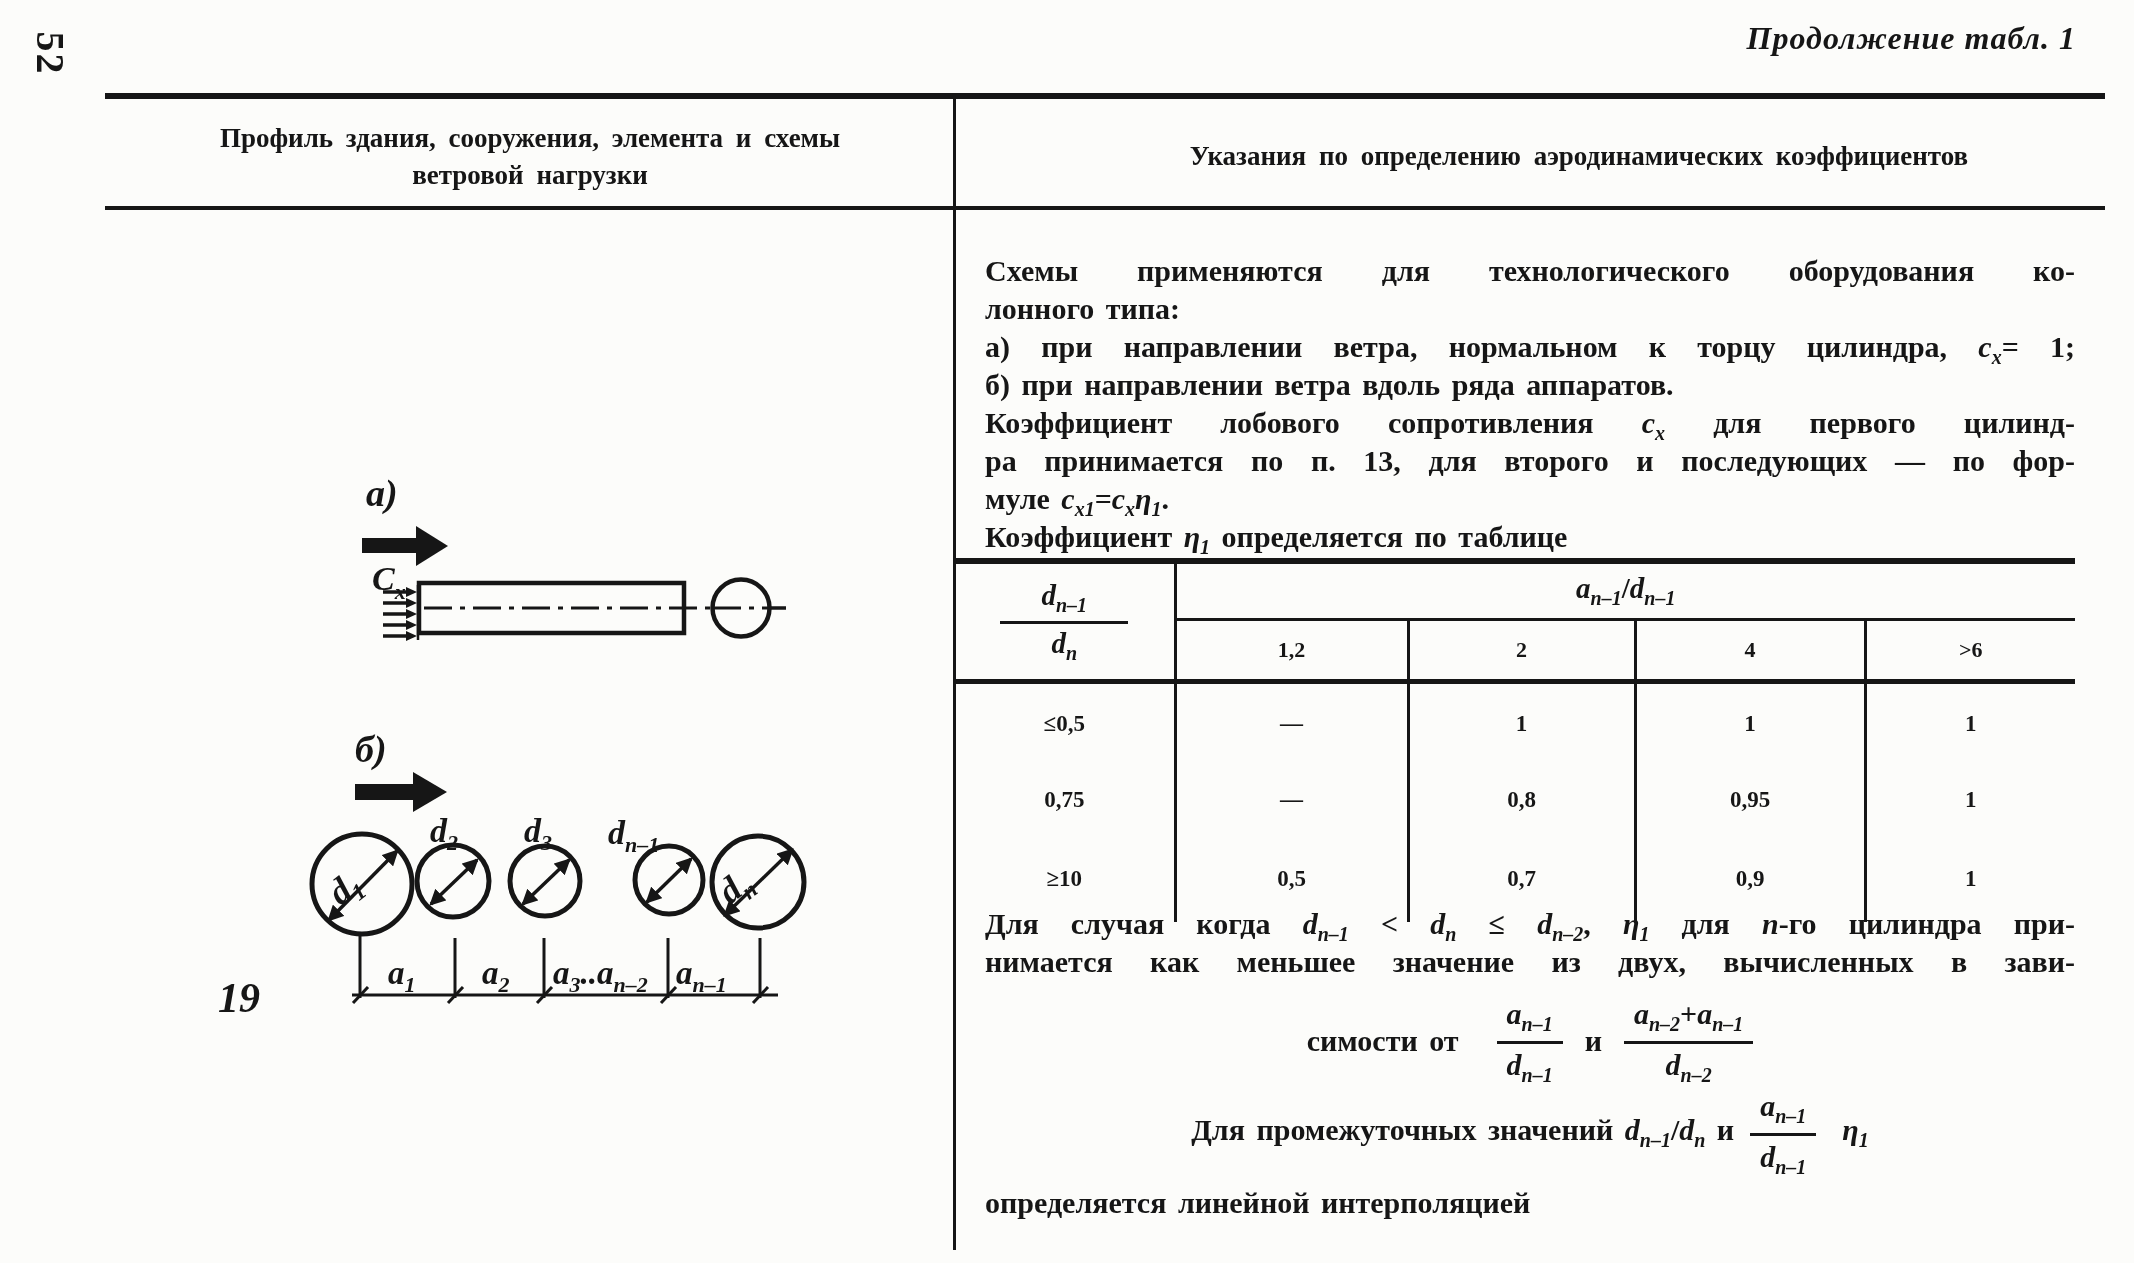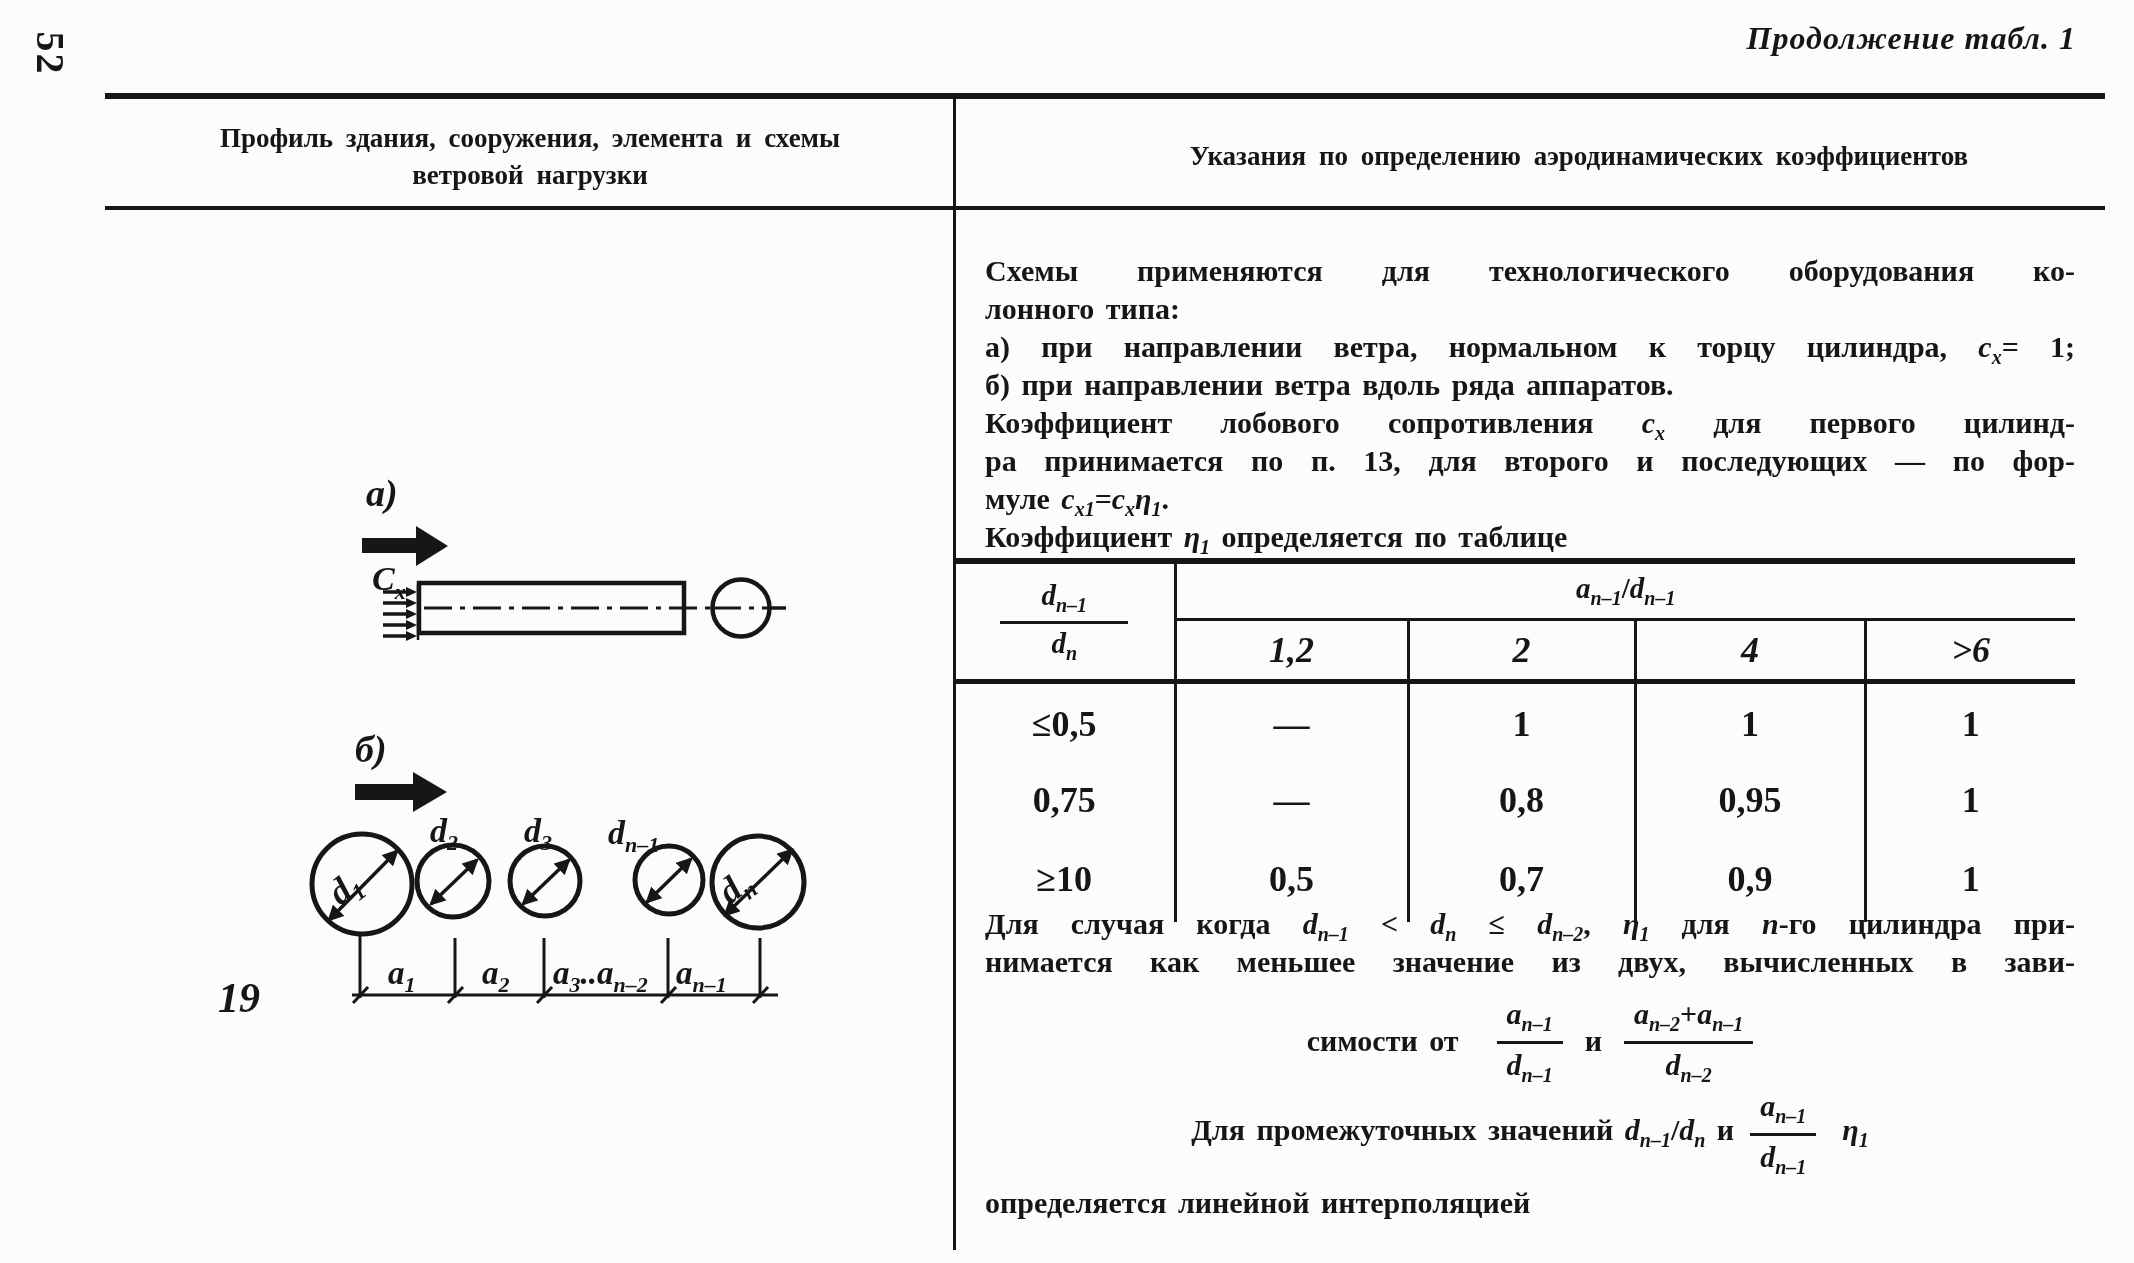--- a/index.html
+++ b/index.html
@@ -25,23 +25,23 @@
   
   .frac{display:inline-block;text-align:center;vertical-align:middle;line-height:1;}
   .frac .num{display:block;border-bottom:3px solid #161616;padding:2px 10px 7px;}
   .frac .den{display:block;padding-top:6px;}
   .mathline{display:flex;align-items:center;justify-content:center;}
   
   table.eta{position:absolute;left:955px;top:558px;width:1120px;border-collapse:collapse;table-layout:fixed;border-top:6px solid #161616;}
   table.eta td{text-align:center;vertical-align:middle;padding:0;}
   td.stub{border-right:3px solid #161616;border-bottom:5px solid #161616;}
   td.spanhdr{border-bottom:3px solid #161616;font-size:29px;height:54px;}
-  td.subhdr{font-size:36px;height:58px;border-bottom:5px solid #161616;font-style:italic;}
+  td.subhdr{font-size:22px;height:58px;border-bottom:5px solid #161616;}
   td.bl{border-left:3px solid #161616;}
-  td.body{font-size:36px;}
+  td.body{font-size:23px;}
   tr.r1 td{height:80px;}
   tr.r2 td{height:72px;}
   tr.r3 td{height:86px;}
   .stubfrac .num{display:block;border-bottom:3px solid #161616;width:128px;margin:0 auto;padding-bottom:5px;}
   .stubfrac .den{display:block;padding-top:4px;}
   .stubfrac{font-size:29px;line-height:1.1;}
   
   svg.diag{position:absolute;left:0;top:210px;}
   svg.diag text{font-family:"Liberation Serif","DejaVu Serif",serif;font-weight:700;font-style:italic;fill:#161616;}
 </style>

